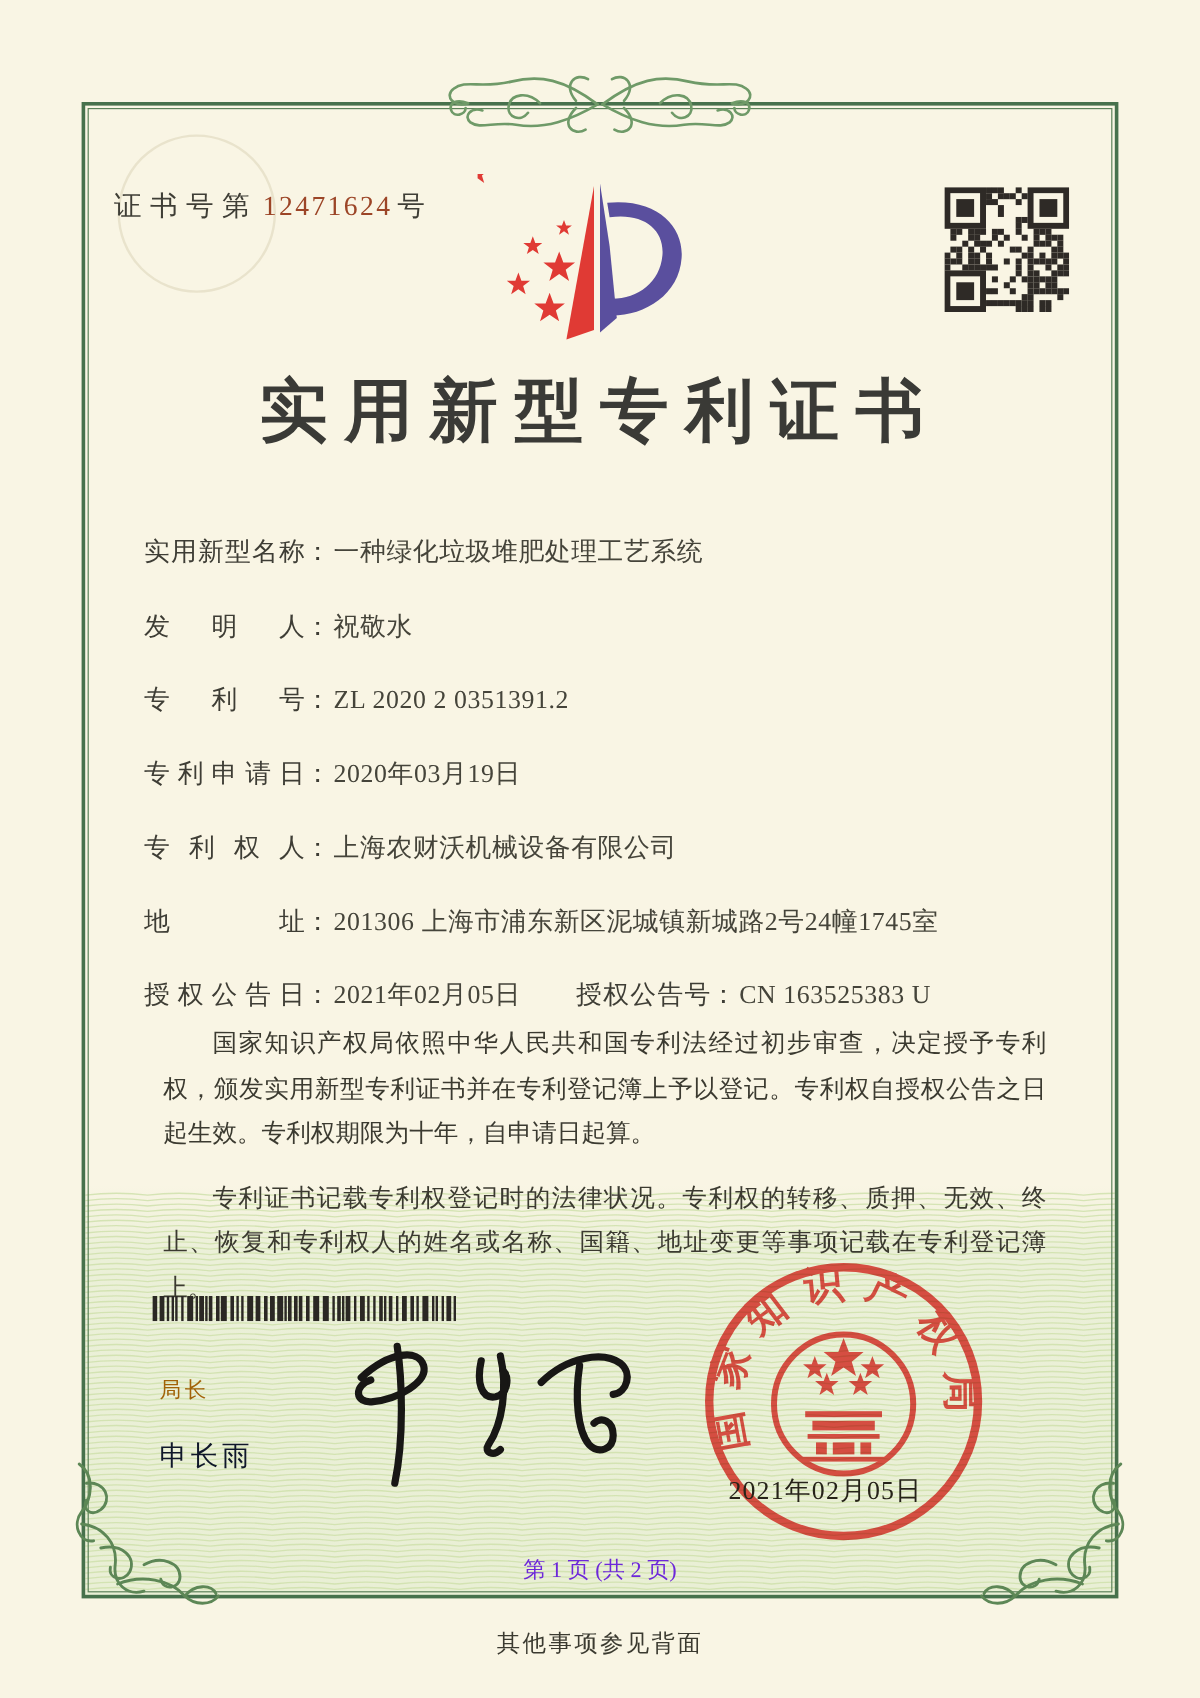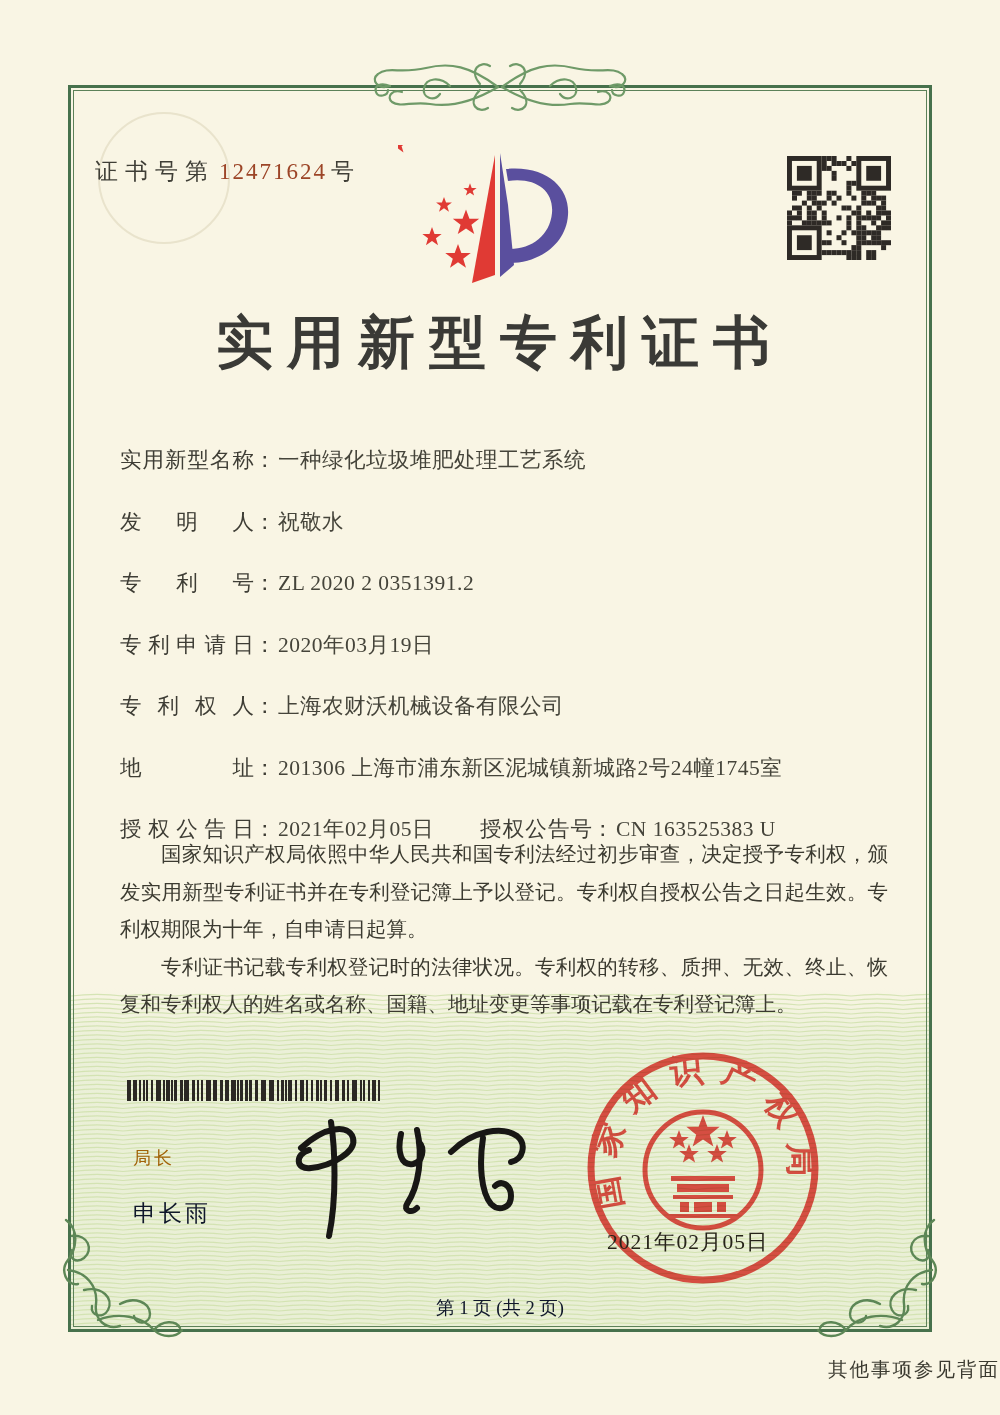--- a/index.html
+++ b/index.html
@@ -48,30 +48,30 @@
     text-align:justify;text-align-last:justify;
   }
   .colon{display:inline-block;width:24px;color:#3e3d35;}
   .fvalue{color:#45443a;letter-spacing:.5px;}
   .pair2{margin-left:46px;}
   
   .bodytext{
     left:120px;top:836px;width:768px;z-index:3;
     font-size:20.5px;line-height:37.5px;text-align:justify;color:#3b3a30;
   }
-  .bodytext p{margin:0;text-indent:2em;}
+  .bodytext p{margin:16px;text-indent:2em;}
   
   .barcode{left:127px;top:1080px;z-index:3;}
   .director-title{left:133px;top:1146px;font-size:18px;letter-spacing:3px;color:#a16207;z-index:3;}
   .director-name{left:133px;top:1198px;font-size:23px;letter-spacing:3px;color:#0f172a;z-index:3;}
   .signature{left:265px;top:1108px;z-index:4;}
   .seal{left:583px;top:1048px;z-index:4;opacity:.92;mix-blend-mode:multiply;}
   .seal-date{left:607px;top:1227px;font-size:21.5px;letter-spacing:1px;color:#262319;z-index:5;}
-  .pageno{left:0;top:1295px;width:1000px;text-align:center;font-size:18.5px;color:#0f172a;z-index:3;}
-  .backnote{left:0;top:1356px;width:1000px;text-align:right;font-size:19.5px;letter-spacing:2px;color:#3b3a30;z-index:3;}
+  .pageno{left:0;top:1295px;width:1000px;text-align:center;font-size:18.5px;color:#6d28d9;z-index:3;}
+  .backnote{left:0;top:1356px;width:1000px;text-align:center;font-size:19.5px;letter-spacing:2px;color:#3b3a30;z-index:3;}
   .ornament{z-index:7;pointer-events:none;}
 </style>
 </head>
 <body>
 
 <div class="abs watermark-circle"></div>
 
 <div class="abs band">
   <svg id="guillocheSvg" width="858" height="341" viewBox="0 0 858 341">
       <path d="M0,8.0 q26,-3.2 52,0 q26,-3.2 52,0 q26,-3.2 52,0 q26,-3.2 52,0 q26,-3.2 52,0 q26,-3.2 52,0 q26,-3.2 52,0 q26,-3.2 52,0 q26,-3.2 52,0 q26,-3.2 52,0 q26,-3.2 52,0 q26,-3.2 52,0 q26,-3.2 52,0 q26,-3.2 52,0 q26,-3.2 52,0 q26,-3.2 52,0 q26,-3.2 52,0" fill="none" stroke="#cfe0ab" stroke-width="1.1" opacity="0.85"></path>

